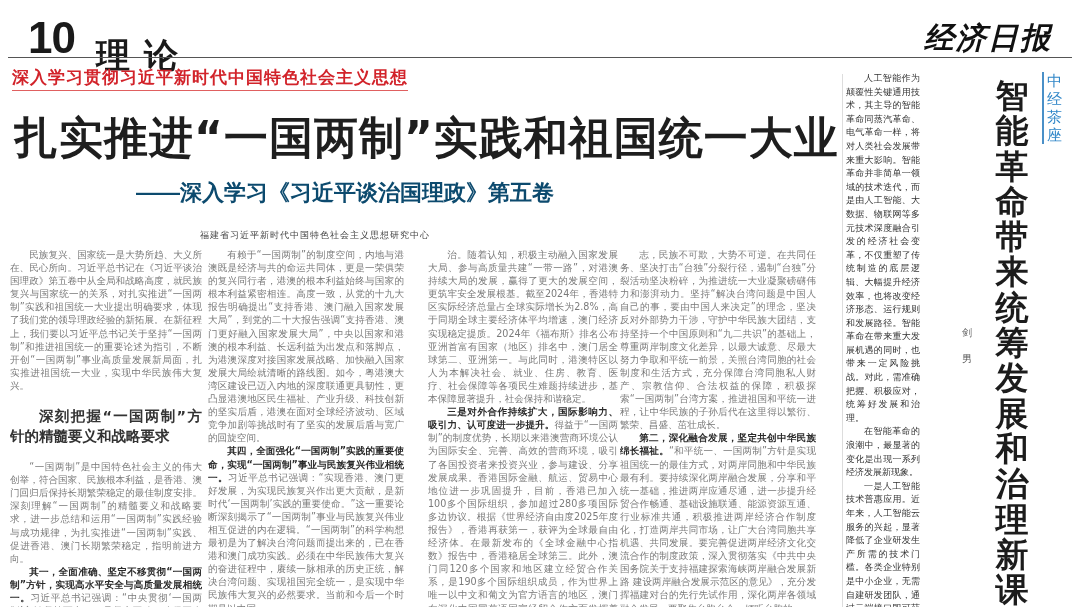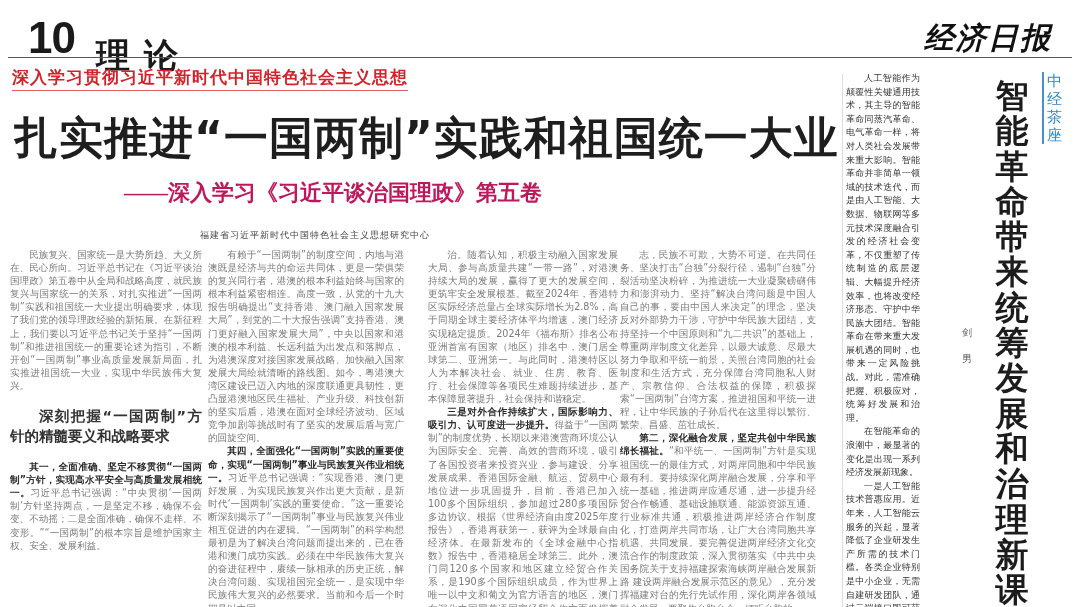--- a/index.html
+++ b/index.html
@@ -5,21 +5,21 @@
   html,body{margin:0;padding:0;background:#fff;}
   body{width:1080px;height:607px;overflow:hidden;position:relative;font-family:"DejaVu Sans",sans-serif;color:#222;}
   .masthead{position:absolute;left:0;top:0;width:1080px;height:60px;}
   .page-num{position:absolute;left:28px;top:18px;font-family:"Liberation Sans",sans-serif;font-weight:bold;font-size:44px;line-height:40px;color:#1a1a1a;letter-spacing:-1px;}
   .section-name{position:absolute;left:96px;top:36px;font-family:Liberation Sans, sans-serif;font-weight:bold;font-size:34px;line-height:38px;letter-spacing:14px;color:#1a1a1a;}
   .date{position:absolute;left:210px;top:38px;font-size:13px;color:#333;}
   .logo{position:absolute;right:28px;top:18px;font-family:"DejaVu Serif",serif;font-style:italic;font-weight:bold;font-size:30px;color:#111;letter-spacing:2px;}
   .rule{position:absolute;left:8px;top:57px;width:1064px;height:1px;background:#555;}
   .banner{position:absolute;left:12px;top:66px;font-family:"DejaVu Serif",serif;font-weight:bold;font-size:17px;color:#d2232a;border-bottom:1px solid #e06060;padding-bottom:1px;letter-spacing:1px;}
   .headline{position:absolute;left:14px;top:112px;width:820px;font-family:"DejaVu Sans",sans-serif;font-weight:bold;font-size:44px;line-height:52px;color:#1e1e1e;letter-spacing:1px;white-space:nowrap;}
-  .subhead{position:absolute;left:124px;top:178px;font-family:Liberation Serif, serif;font-weight:bold;font-size:22px;color:#be185d;white-space:nowrap;}
+  .subhead{position:absolute;left:136px;top:178px;font-family:Liberation Sans, sans-serif;font-weight:bold;font-size:22px;color:#0c4a6e;white-space:nowrap;}
   .byline{position:absolute;left:200px;top:229px;font-family:"DejaVu Serif",serif;font-size:9px;color:#444;letter-spacing:1px;}
   .col{position:absolute;top:248px;font-size:9.6px;line-height:13.1px;color:#7a7a7a;text-align:justify;overflow:hidden;}
   .col p{margin:0;text-indent:2em;}
   .col .bold{color:#2a2a2a;font-weight:bold;}
   .col h3{margin:14px 0 14px 0;font-size:14.5px;line-height:20px;color:#333;font-weight:bold;text-indent:2em;}
   .c1{left:10px;width:192px;height:359px;}
   .c2{left:208px;width:196px;height:359px;}
   .c3{left:428px;width:190px;height:359px;}
   .c4{left:620px;width:196px;height:359px;}
   .divider{position:absolute;left:842px;top:74px;width:1px;height:533px;background:#ddd;}
@@ -43,20 +43,21 @@
 
 <div class="banner">深入学习贯彻习近平新时代中国特色社会主义思想</div>
 
 <div class="headline">扎实推进“一国两制”实践和祖国统一大业</div>
 <div class="subhead">——深入学习《习近平谈治国理政》第五卷</div>
 <div class="byline">福建省习近平新时代中国特色社会主义思想研究中心</div>
 
 <div class="col c1">
   <p>民族复兴、国家统一是大势所趋、大义所在、民心所向。习近平总书记在《习近平谈治国理政》第五卷中从全局和战略高度，就民族复兴与国家统一的关系，对扎实推进“一国两制”实践和祖国统一大业提出明确要求，体现了我们党的领导理政经验的新拓展。在新征程上，我们要以习近平总书记关于坚持“一国两制”和推进祖国统一的重要论述为指引，不断开创“一国两制”事业高质量发展新局面，扎实推进祖国统一大业，实现中华民族伟大复兴。</p>
   <h3>深刻把握“一国两制”方针的精髓要义和战略要求</h3>
+  <p>“一国两制”是中国特色社会主义的伟大创举，符合国家、民族根本利益，是香港、澳门回归后保持长期繁荣稳定的最佳制度安排。深刻理解“一国两制”的精髓要义和战略要求，进一步总结和运用“一国两制”实践经验与成功规律，为扎实推进“一国两制”实践、促进香港、澳门长期繁荣稳定，指明前进方向。</p>
   <p><span class="bold">其一，全面准确、坚定不移贯彻“一国两制”方针，实现高水平安全与高质量发展相统一。</span><span>习近平总书记强调：“中央贯彻‘一国两制’方针坚持两点，一是坚定不移，确保不会变、不动摇；二是全面准确，确保不走样、不变形。”“一国两制”的根本宗旨是维护国家主权、安全、发展利益。</span></p>
 </div>
 
 <div class="col c2">
   <p>有赖于“一国两制”的制度空间，内地与港澳既是经济与共的命运共同体，更是一荣俱荣的复兴同行者，港澳的根本利益始终与国家的根本利益紧密相连。高度一致，从党的十九大报告明确提出“支持香港、澳门融入国家发展大局”，到党的二十大报告强调“支持香港、澳门更好融入国家发展大局”，中央以国家和港澳的根本利益、长远利益为出发点和落脚点，为港澳深度对接国家发展战略、加快融入国家发展大局绘就清晰的路线图。如今，粤港澳大湾区建设已迈入内地的深度联通更具韧性，更凸显港澳地区民生福祉、产业升级、科技创新的坚实后盾，港澳在面对全球经济波动、区域竞争加剧等挑战时有了坚实的发展后盾与宽广的回旋空间。</p>
   <p><span class="bold">其四，全面强化“一国两制”实践的重要使命，实现“一国两制”事业与民族复兴伟业相统一。</span><span>习近平总书记强调：“实现香港、澳门更好发展，为实现民族复兴作出更大贡献，是新时代‘一国两制’实践的重要使命。”这一重要论断深刻揭示了“一国两制”事业与民族复兴伟业相互促进的内在逻辑。“一国两制”的科学构想最初是为了解决台湾问题而提出来的，已在香港和澳门成功实践。必须在中华民族伟大复兴的奋进征程中，赓续一脉相承的历史正统，解决台湾问题、实现祖国完全统一，是实现中华民族伟大复兴的必然要求。当前和今后一个时期是以中国</span></p>
 </div>
 
 <div class="col c3">
   <p>治。随着认知，积极主动融入国家发展大局、参与高质量共建“一带一路”，对港澳持续大局的发展，赢得了更大的发展空间，更筑牢安全发展根基。截至2024年，香港特区实际经济总量占全球实际增长为2.8%，高于同期全球主要经济体平均增速，澳门经济实现稳定提质。2024年《福布斯》排名公布亚洲首富有国家（地区）排名中，澳门居全球第二、亚洲第一。与此同时，港澳特区以人为本解决社会、就业、住房、教育、医疗、社会保障等各项民生难题持续进步，基本保障显著提升，社会保持和谐稳定。</p>
@@ -64,21 +65,21 @@
 </div>
 
 <div class="col c4">
   <p>志，民族不可欺，大势不可逆。在共同任务、坚决打击“台独”分裂行径，遏制“台独”分裂活动坚决粉碎，为推进统一大业凝聚磅礴伟力和澎湃动力。坚持“解决台湾问题是中国人自己的事，要由中国人来决定”的理念，坚决反对外部势力干涉，守护中华民族大团结，支持坚持一个中国原则和“九二共识”的基础上，尊重两岸制度文化差异，以最大诚意、尽最大努力争取和平统一前景，关照台湾同胞的社会制度和生活方式，充分保障台湾同胞私人财产、宗教信仰、合法权益的保障，积极探索“一国两制”台湾方案，推进祖国和平统一进程，让中华民族的子孙后代在这里得以繁衍、繁荣、昌盛、茁壮成长。</p>
   <p><span class="bold">第二，深化融合发展，坚定共创中华民族绵长福祉。</span><span>“和平统一、一国两制”方针是实现祖国统一的最佳方式，对两岸同胞和中华民族最有利。要持续深化两岸融合发展，分享和平统一基础，推进两岸应通尽通，进一步提升经贸合作畅通、基础设施联通、能源资源互通、行业标准共通，积极推进两岸经济合作制度化，打造两岸共同市场，让广大台湾同胞共享机遇、共同发展。要完善促进两岸经济文化交流合作的制度政策，深入贯彻落实《中共中央 国务院关于支持福建探索海峡两岸融合发展新路 建设两岸融合发展示范区的意见》，充分发挥福建对台的先行先试作用，深化两岸各领域融合发展，要聚焦台胞台企，倾听台胞的</span></p>
 </div>
 
 <div class="divider"></div>
 
 <div class="side-col">
-  <p>人工智能作为颠覆性关键通用技术，其主导的智能革命同蒸汽革命、电气革命一样，将对人类社会发展带来重大影响。智能革命并非简单一领域的技术迭代，而是由人工智能、大数据、物联网等多元技术深度融合引发的经济社会变革，不仅重塑了传统制造的底层逻辑、大幅提升经济效率，也将改变经济形态、守护中华民族大团结。智能革命在带来重大发展机遇的同时，也带来一定风险挑战。对此，需准确把握、积极应对，统筹好发展和治理。</p>
+  <p>人工智能作为颠覆性关键通用技术，其主导的智能革命同蒸汽革命、电气革命一样，将对人类社会发展带来重大影响。智能革命并非简单一领域的技术迭代，而是由人工智能、大数据、物联网等多元技术深度融合引发的经济社会变革，不仅重塑了传统制造的底层逻辑、大幅提升经济效率，也将改变经济形态、运行规则和发展路径。智能革命在带来重大发展机遇的同时，也带来一定风险挑战。对此，需准确把握、积极应对，统筹好发展和治理。</p>
   <p>在智能革命的浪潮中，最显著的变化是出现一系列经济发展新现象。</p>
   <p>一是人工智能技术普惠应用。近年来，人工智能云服务的兴起，显著降低了企业研发生产所需的技术门槛。各类企业特别是中小企业，无需自建研发团队，通过云端接口即可获取先进的人工智能技术和服务。在这一领域，阿里云、百度智能云、华为云等平台展现出独特优势，它们不仅提供优质的技术服务，更通过本土化解决方案，贴近产业的场景应用和较低的使用门槛，有效解决了中小企业人工智能技术“用不起、不会用”的难题。这种技术普惠效应正在重塑市场竞争格局，使更多经营主体得以参与创新，为经济高质量发展</p>
 </div>
 
 <div class="author">剑 男</div>
 
 <div class="vtitle" id="vtitle">
     <span>智</span>
     <span>能</span>
     <span>革</span>

